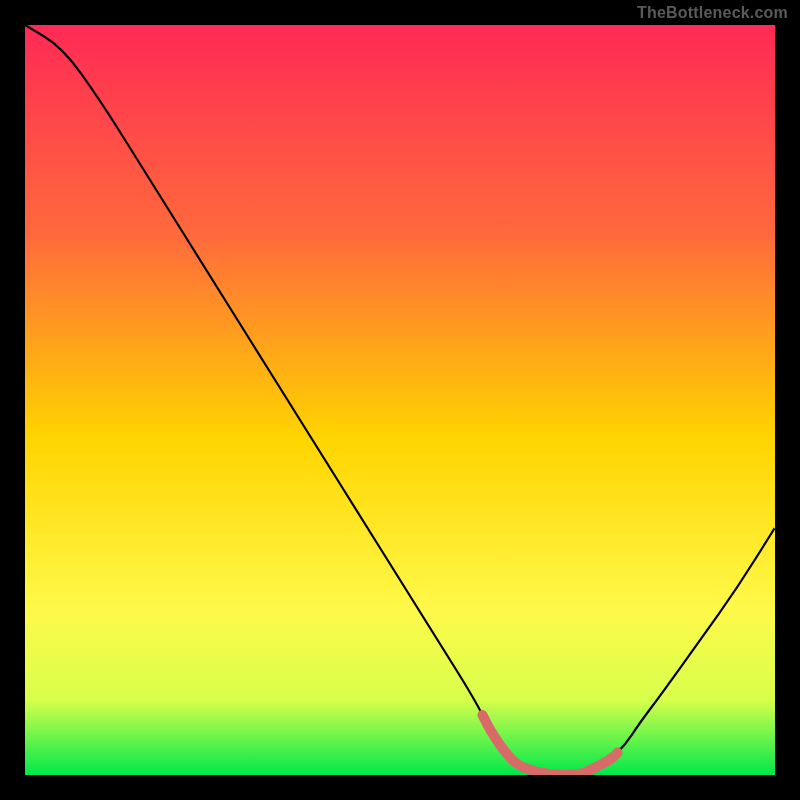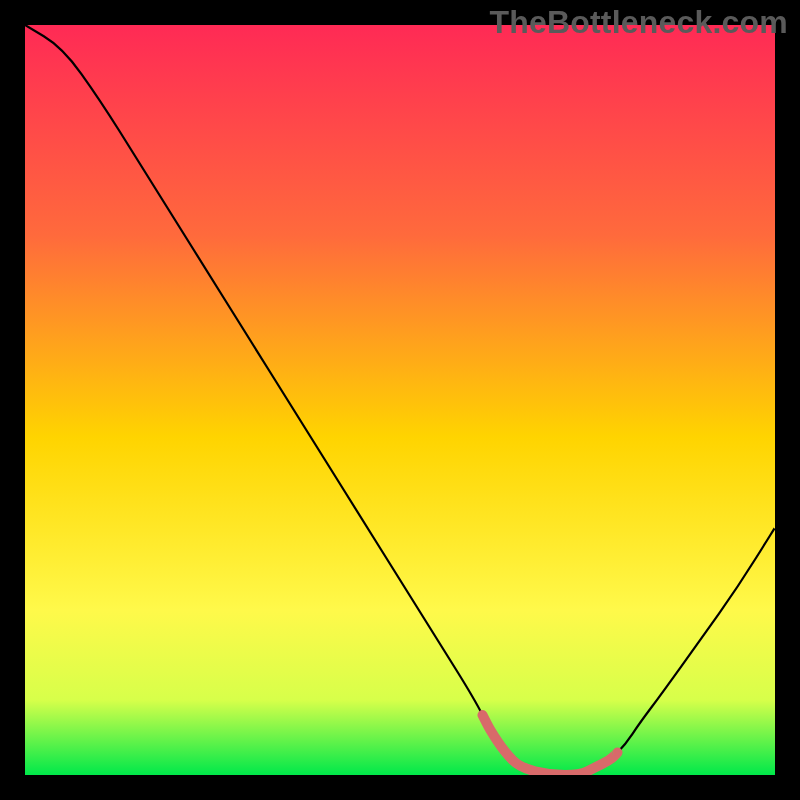--- a/index.html
+++ b/index.html
@@ -21,21 +21,21 @@
     left: 25px;
     top: 25px;
     width: 750px;
     height: 750px;
   }
   .watermark {
     position: absolute;
     top: 4px;
     right: 12px;
     color: #5a5a5a;
-    font-size: 32px;
+    font-size: 16px;
     font-weight: 600;
     letter-spacing: 0.2px;
     z-index: 10;
   }
 </style>
 </head>
 <body>
 
 <div class="frame">
 

